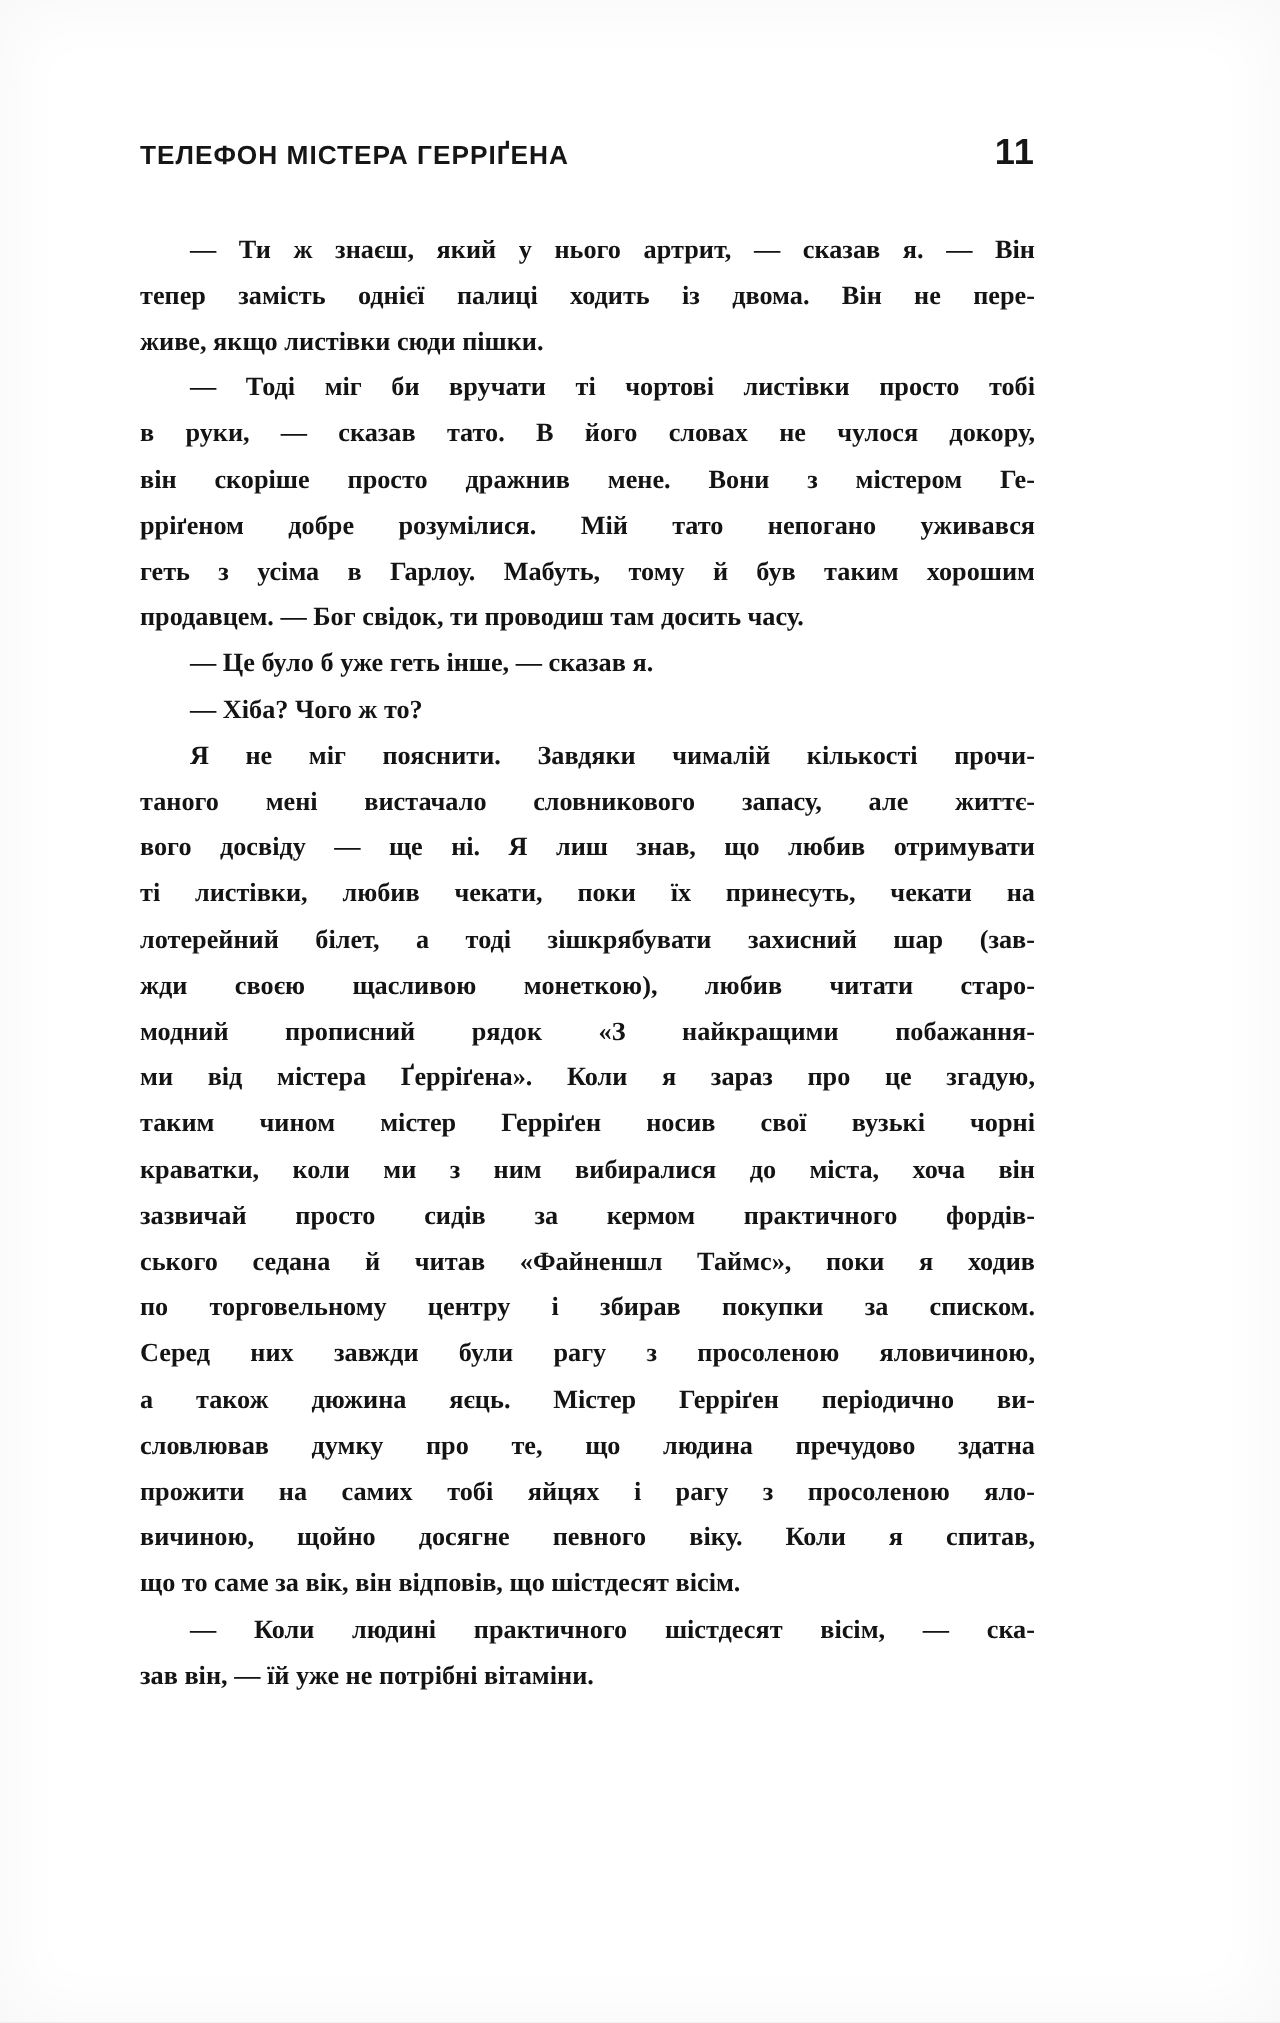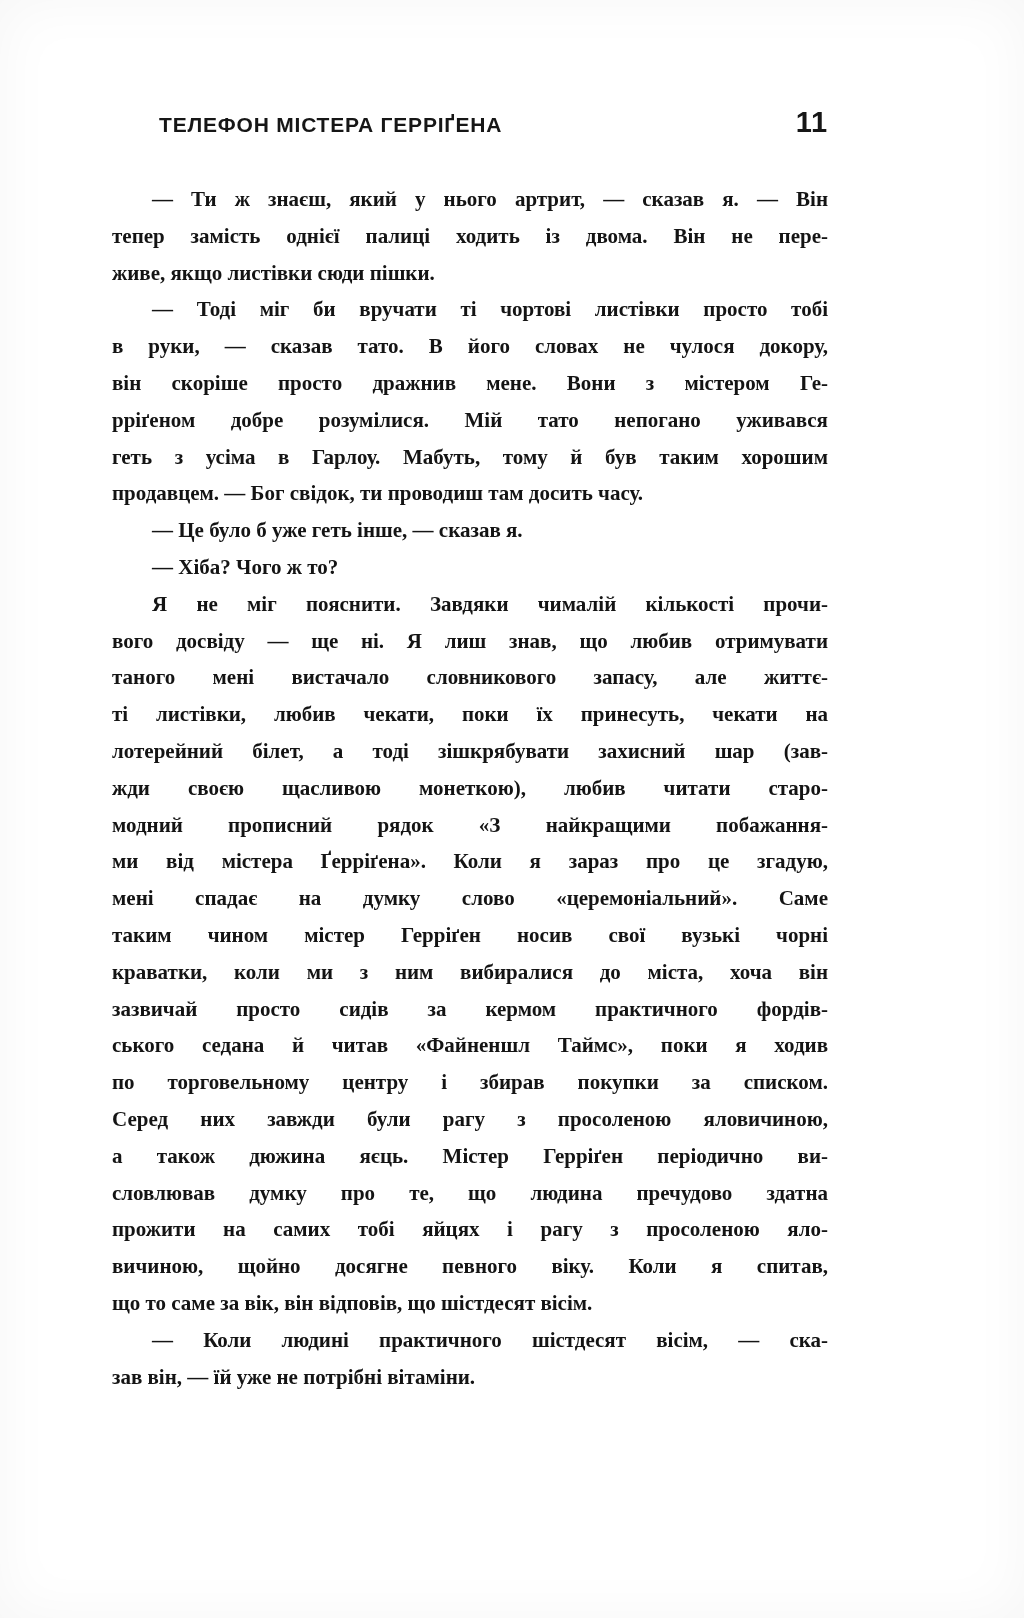--- a/index.html
+++ b/index.html
@@ -24,21 +24,20 @@
   }
   .running-header {
     display: flex;
     justify-content: space-between;
     align-items: baseline;
     font-family: "Liberation Sans", sans-serif;
     font-weight: bold;
     font-size: 21px;
     letter-spacing: 0.8px;
     color: #161616;
-    margin-left: 47px;
   }
   .running-header .title {
     text-transform: uppercase;
   }
   .running-header .page-number {
     font-size: 29px;
   }
   .body-text {
     margin-top: 42px;
     font-family: "Liberation Serif", "DejaVu Serif", serif;
@@ -90,28 +89,27 @@
           <div class="line last">продавцем. — Бог свідок, ти проводиш там досить часу.</div>
         </div>
         <div class="paragraph">
           <div class="line first last">— Це було б уже геть інше, — сказав я.</div>
         </div>
         <div class="paragraph">
           <div class="line first last">— Хіба? Чого ж то?</div>
         </div>
         <div class="paragraph">
           <div class="line first">Я не міг пояснити. Завдяки чималій кількості прочи-</div>
+          <div class="line">таного мені вистачало словникового запасу, але життє-</div>
           <div class="line">вого досвіду — ще ні. Я лиш знав, що любив отримувати</div>
-          <div class="line">таного мені вистачало словникового запасу, але життє-</div>
           <div class="line">ті листівки, любив чекати, поки їх принесуть, чекати на</div>
           <div class="line">лотерейний білет, а тоді зішкрябувати захисний шар (зав-</div>
           <div class="line">жди своєю щасливою монеткою), любив читати старо-</div>
           <div class="line">модний прописний рядок «З найкращими побажання-</div>
           <div class="line">ми від містера Ґерріґена». Коли я зараз про це згадую,</div>
-          <div class="line">мені спадає на думку слово «церемоніальний». Саме</div>
           <div class="line">таким чином містер Герріґен носив свої вузькі чорні</div>
           <div class="line">краватки, коли ми з ним вибиралися до міста, хоча він</div>
           <div class="line">зазвичай просто сидів за кермом практичного фордів-</div>
           <div class="line">ського седана й читав «Файненшл Таймс», поки я ходив</div>
           <div class="line">по торговельному центру і збирав покупки за списком.</div>
           <div class="line">Серед них завжди були рагу з просоленою яловичиною,</div>
           <div class="line">а також дюжина яєць. Містер Герріґен періодично ви-</div>
           <div class="line">словлював думку про те, що людина пречудово здатна</div>
           <div class="line">прожити на самих тобі яйцях і рагу з просоленою яло-</div>
           <div class="line">вичиною, щойно досягне певного віку. Коли я спитав,</div>

